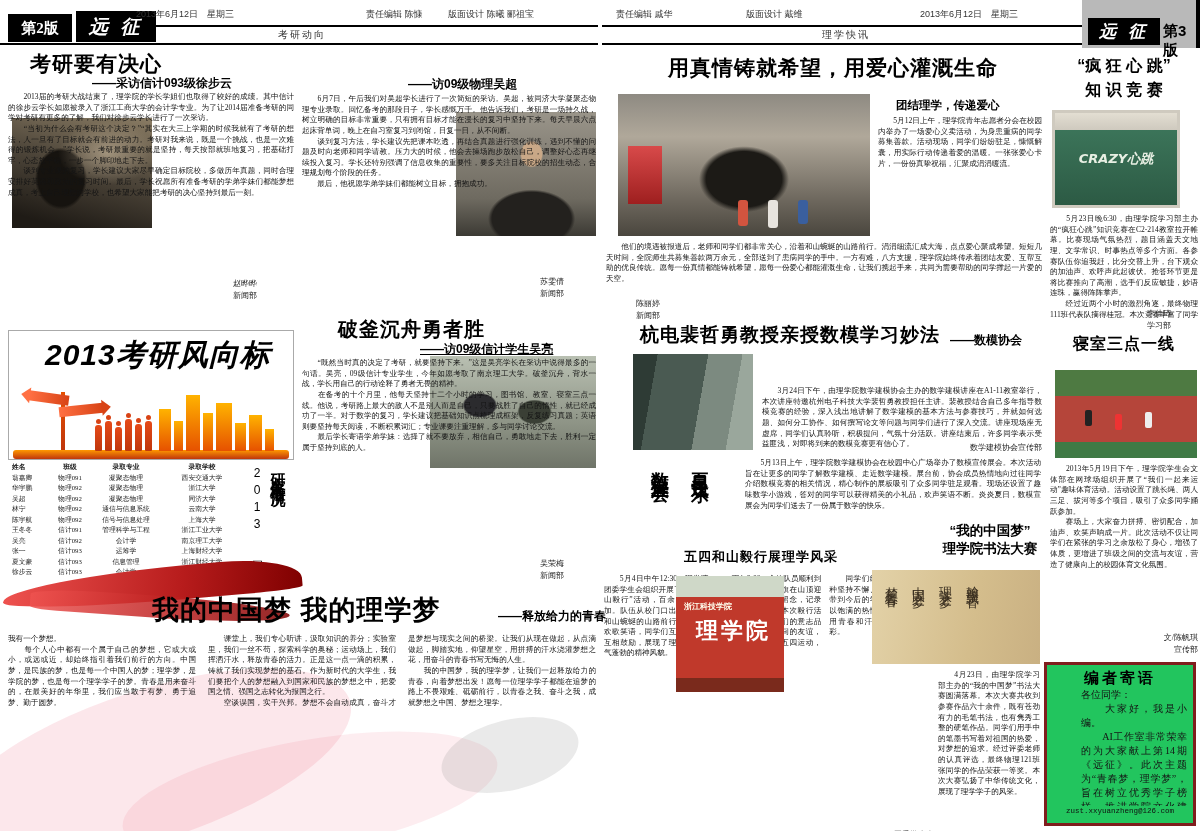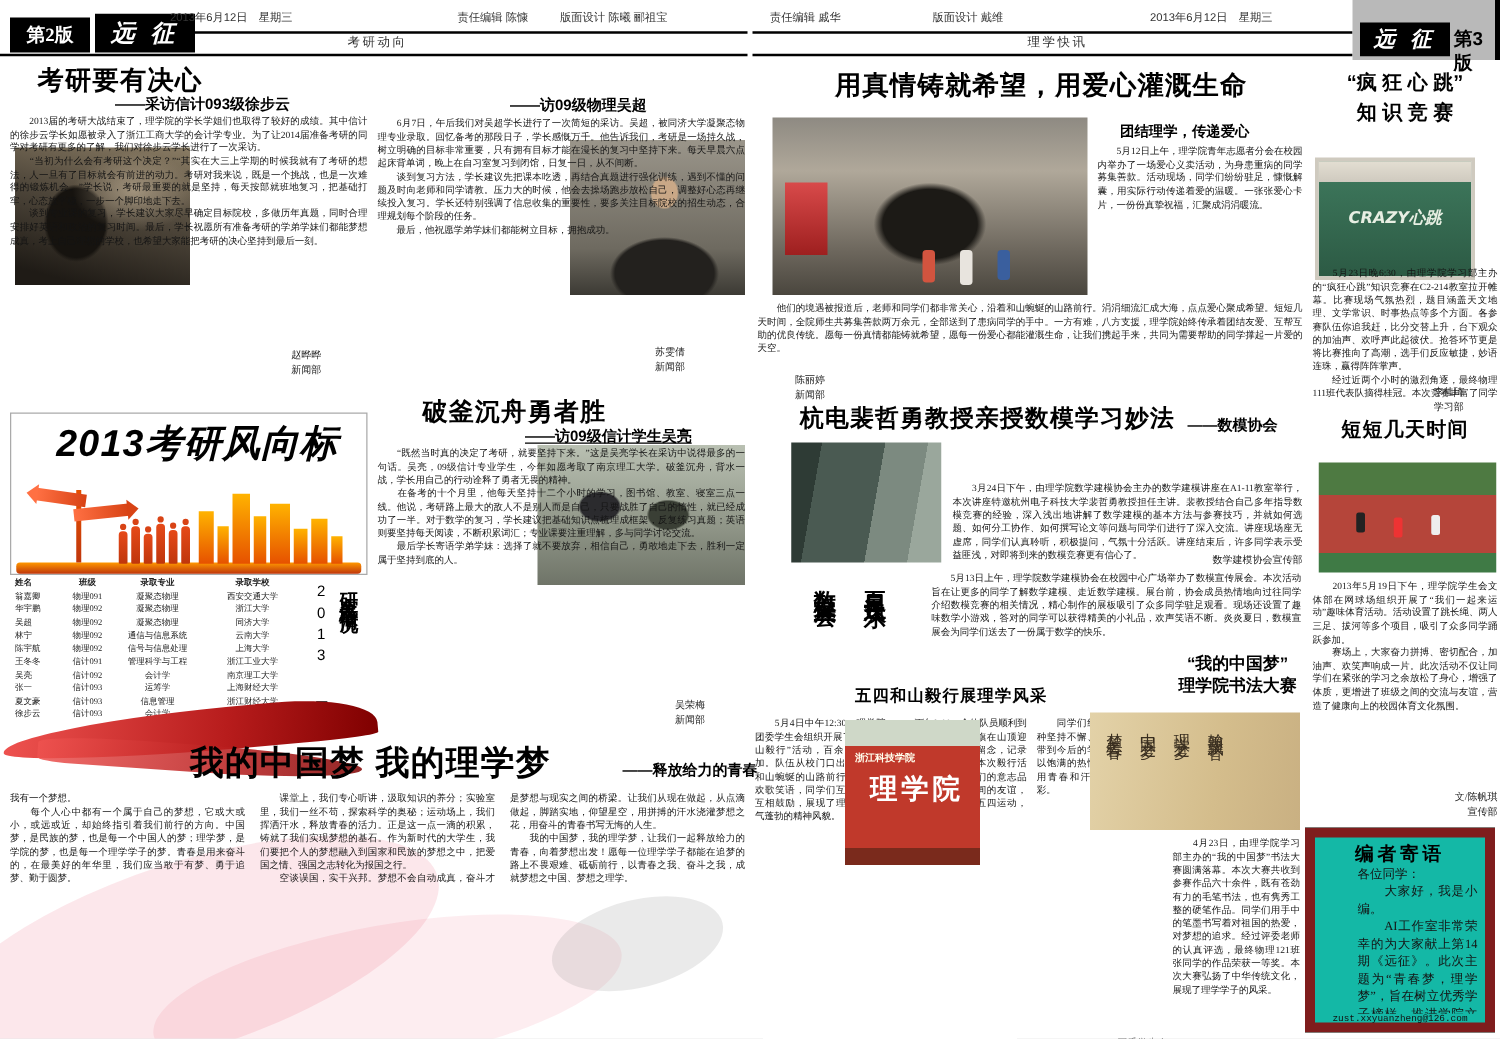--- a/index.html
+++ b/index.html
@@ -29,21 +29,21 @@
   .ground{position:absolute;left:4px;right:4px;bottom:0;height:9px;background:linear-gradient(#ff9800,#bf360c);border-radius:3px;}
   .arrowpost{position:absolute;width:4px;background:linear-gradient(#e65100,#bf360c);}
   .arrow{position:absolute;height:10px;background:linear-gradient(90deg,#ff7043,#d84315);}
   .arrow:after{content:"";position:absolute;right:-8px;top:-3px;border-left:9px solid #d84315;
                border-top:8px solid transparent;border-bottom:8px solid transparent;}
   .arrow.rev:after{right:auto;left:-8px;border-left:none;border-right:9px solid #ff7043;
                border-top:8px solid transparent;border-bottom:8px solid transparent;}
   .ribbon{position:absolute;background:linear-gradient(100deg,#ef5350,#b71c1c 60%,#7f0000);}
   .pink{position:absolute;border-radius:50%;}
   .chalk{color:#e8efe3;font:italic bold 13px/1.2 "DejaVu Sans",sans-serif;text-align:center;}
-  .editor{border:8px solid #7f1d1d;background:#14b8a6;}
+  .editor{border:3px solid #7f1d1d;background:#22c55e;}
 </style>
 </head>
 <body>
 
 <div class="sheet">
 
   <div class="rule" style="left:130px;top:25px;width:468px;height:2px;"></div>
   <div class="rule" style="left:0;top:43px;width:598px;height:2px;"></div>
 
   <div class="mast abs" style="left:8px;top:14px;width:64px;height:28px;font-size:15px;">
@@ -68,21 +68,21 @@
   <div class="byline abs" style="left:200px;top:278px;width:90px;">
     <div>赵晔晔</div>
     <div>新闻部</div>
   </div>
 
   <div class="hl abs" style="left:408px;top:76px;font-size:12px;">——访09级物理吴超</div>
   <div class="ph" style="left:456px;top:112px;width:140px;height:124px;background:radial-gradient(24px 28px at 54% 34%,#c9a887 0 42%,transparent 48%),radial-gradient(66px 44px at 54% 86%,#23211e 0 60%,transparent 66%),linear-gradient(#9a958a,#6e6a60 70%,#3c3a34);"></div>
   <div class="body abs" style="left:302px;top:94px;width:294px;height:178px;">　　6月7日，午后我们对吴超学长进行了一次简短的采访。吴超，被同济大学凝聚态物理专业录取。回忆备考的那段日子，学长感慨万千。他告诉我们，考研是一场持久战，树立明确的目标非常重要，只有拥有目标才能在漫长的复习中坚持下来。每天早晨六点起床背单词，晚上在自习室复习到闭馆，日复一日，从不间断。
 　　谈到复习方法，学长建议先把课本吃透，再结合真题进行强化训练，遇到不懂的问题及时向老师和同学请教。压力大的时候，他会去操场跑步放松自己，调整好心态再继续投入复习。学长还特别强调了信息收集的重要性，要多关注目标院校的招生动态，合理规划每个阶段的任务。
 　　最后，他祝愿学弟学妹们都能树立目标，拥抱成功。</div>
-  <div class="byline abs" style="left:492px;top:276px;width:88px;">
+  <div class="byline abs" style="left:508px;top:276px;width:88px;">
     <div>苏雯倩</div>
     <div>新闻部</div>
   </div>
 
   <div class="abs" style="left:8px;top:330px;width:284px;height:128px;border:1px solid #aaa;">
     <div class="hl" style="font-size:30px;font-style:italic;letter-spacing:1px;margin:4px 0 0 36px;">2013考研风向标</div>
     <div class="ground"></div>
     <div class="arrowpost" style="left:52px;bottom:9px;height:58px;"></div>
     <div class="arrow rev" style="left:20px;bottom:56px;width:40px;transform:rotate(8deg);"></div>
     <div class="arrow" style="left:50px;bottom:44px;width:44px;transform:rotate(-6deg);"></div>
@@ -229,21 +229,21 @@
   <div class="hl abs" style="left:896px;top:98px;font-size:11.5px;">团结理学，传递爱心</div>
   <div class="body abs" style="left:878px;top:116px;width:164px;height:122px;">　　5月12日上午，理学院青年志愿者分会在校园内举办了一场爱心义卖活动，为身患重病的同学募集善款。活动现场，同学们纷纷驻足，慷慨解囊，用实际行动传递着爱的温暖。一张张爱心卡片，一份份真挚祝福，汇聚成涓涓暖流。</div>
   <div class="body abs" style="left:606px;top:242px;width:436px;height:58px;">　　他们的境遇被报道后，老师和同学们都非常关心，沿着和山蜿蜒的山路前行。涓涓细流汇成大海，点点爱心聚成希望。短短几天时间，全院师生共募集善款两万余元，全部送到了患病同学的手中。一方有难，八方支援，理学院始终传承着团结友爱、互帮互助的优良传统。愿每一份真情都能铸就希望，愿每一份爱心都能灌溉生命，让我们携起手来，共同为需要帮助的同学撑起一片爱的天空。</div>
   <div class="byline abs" style="left:636px;top:298px;width:80px;text-align:left;">
     <div>陈丽婷</div>
     <div>新闻部</div>
   </div>
 
   <div class="hl abs" style="left:1048px;top:56px;width:152px;text-align:center;font-size:16px;">“疯 狂 心 跳”</div>
   <div class="hl abs" style="left:1048px;top:80px;width:152px;text-align:center;font-size:16px;">知 识 竞 赛</div>
-  <div class="ph" style="left:1052px;top:126px;width:128px;height:98px;background:linear-gradient(#e3ded2,#cfcabf 18%,transparent 18%),linear-gradient(#3f7a5e,#2c5a44);border:3px solid #cfcabf;box-sizing:border-box;display:flex;align-items:center;justify-content:center;">
+  <div class="ph" style="left:1052px;top:110px;width:128px;height:98px;background:linear-gradient(#e3ded2,#cfcabf 18%,transparent 18%),linear-gradient(#3f7a5e,#2c5a44);border:3px solid #cfcabf;box-sizing:border-box;display:flex;align-items:center;justify-content:center;">
     <span class="chalk">CRAZY心跳</span>
   </div>
   <div class="body abs" style="left:1050px;top:214px;width:148px;height:104px;">　　5月23日晚6:30，由理学院学习部主办的“疯狂心跳”知识竞赛在C2-214教室拉开帷幕。比赛现场气氛热烈，题目涵盖天文地理、文学常识、时事热点等多个方面。各参赛队伍你追我赶，比分交替上升，台下观众的加油声、欢呼声此起彼伏。抢答环节更是将比赛推向了高潮，选手们反应敏捷，妙语连珠，赢得阵阵掌声。
 　　经过近两个小时的激烈角逐，最终物理111班代表队摘得桂冠。本次竞赛丰富了同学们的课余生活，拓宽了知识面，受到大家的一致好评。</div>
   <div class="byline abs" style="left:1120px;top:308px;width:78px;">
     <div>李佳琦</div>
     <div>学习部</div>
   </div>
 
   <div class="hl abs" style="left:640px;top:322px;font-size:19px;letter-spacing:1px;">杭电裴哲勇教授亲授数模学习妙法</div>
@@ -269,21 +269,21 @@
   <div class="hl abs" style="left:934px;top:522px;width:112px;text-align:center;font-size:13.5px;">“我的中国梦”</div>
   <div class="hl abs" style="left:934px;top:540px;width:112px;text-align:center;font-size:13.5px;">理学院书法大赛</div>
   <div class="ph" style="left:872px;top:570px;width:168px;height:94px;background:linear-gradient(100deg,#e3d2a8,#d4bd8c 60%,#c9b082);display:flex;gap:9px;padding:6px 10px;box-sizing:border-box;">
     <div class="vtitle" style="font-family:'Liberation Serif',serif;font-size:13px;color:#3a2f20;height:82px;">梦想青春</div>
     <div class="vtitle" style="font-family:'Liberation Serif',serif;font-size:13px;color:#3a2f20;height:82px;">中国之梦</div>
     <div class="vtitle" style="font-family:'Liberation Serif',serif;font-size:13px;color:#3a2f20;height:82px;">理学之梦</div>
     <div class="vtitle" style="font-family:'Liberation Serif',serif;font-size:13px;color:#3a2f20;height:82px;">翰墨飘香</div>
   </div>
   <div class="body abs" style="left:938px;top:670px;width:102px;height:156px;">　　4月23日，由理学院学习部主办的“我的中国梦”书法大赛圆满落幕。本次大赛共收到参赛作品六十余件，既有苍劲有力的毛笔书法，也有隽秀工整的硬笔作品。同学们用手中的笔墨书写着对祖国的热爱，对梦想的追求。经过评委老师的认真评选，最终物理121班张同学的作品荣获一等奖。本次大赛弘扬了中华传统文化，展现了理学学子的风采。</div>
 
-  <div class="hl abs" style="left:1048px;top:334px;width:152px;text-align:center;font-size:16px;letter-spacing:1px;">短短几天时间</div>
+  <div class="hl abs" style="left:1048px;top:334px;width:152px;text-align:center;font-size:16px;letter-spacing:1px;">寝室三点一线</div>
   <div class="ph" style="left:1055px;top:370px;width:142px;height:88px;background:linear-gradient(#4e7a42 0 30%,#b5453a 30% 82%,#3f7a45 82%);">
     <div style="position:absolute;left:30px;top:40px;width:7px;height:16px;background:#222;border-radius:2px;"></div>
     <div style="position:absolute;left:60px;top:44px;width:7px;height:16px;background:#e33;border-radius:2px;"></div>
     <div style="position:absolute;left:90px;top:42px;width:7px;height:16px;background:#eee;border-radius:2px;"></div>
   </div>
   <div class="body abs" style="left:1050px;top:464px;width:148px;height:172px;">　　2013年5月19日下午，理学院学生会文体部在网球场组织开展了“我们一起来运动”趣味体育活动。活动设置了跳长绳、两人三足、拔河等多个项目，吸引了众多同学踊跃参加。
 　　赛场上，大家奋力拼搏、密切配合，加油声、欢笑声响成一片。此次活动不仅让同学们在紧张的学习之余放松了身心，增强了体质，更增进了班级之间的交流与友谊，营造了健康向上的校园体育文化氛围。</div>
   <div class="byline abs" style="left:1110px;top:632px;width:88px;text-align:right;">
     <div>文/陈帆琪</div>
     <div>宣传部</div>

